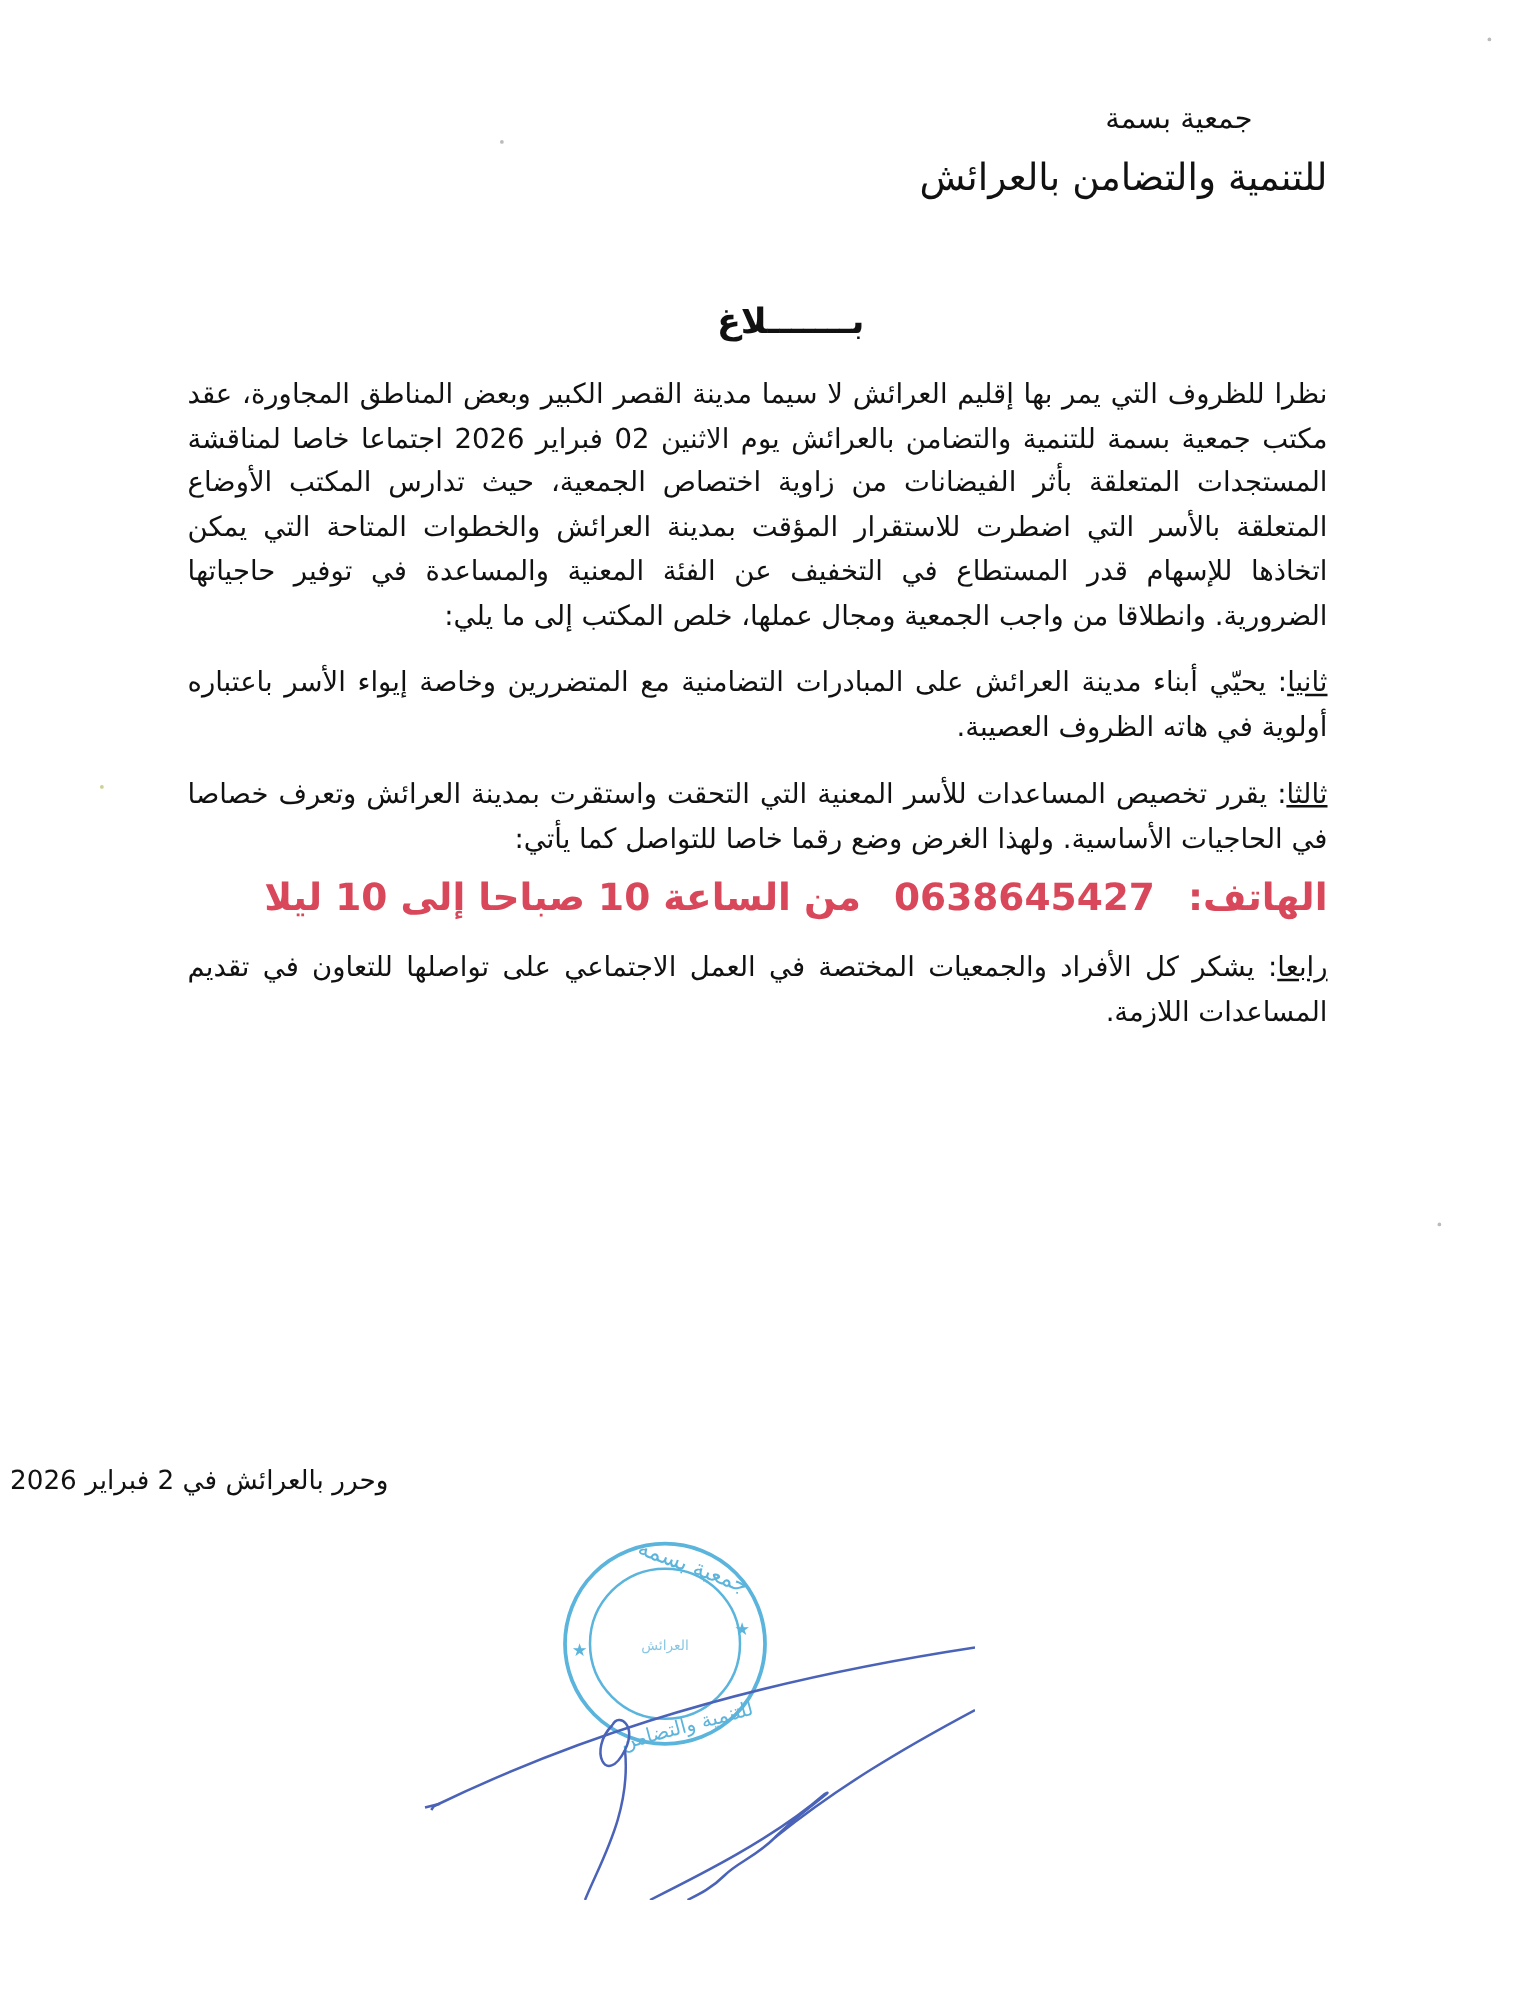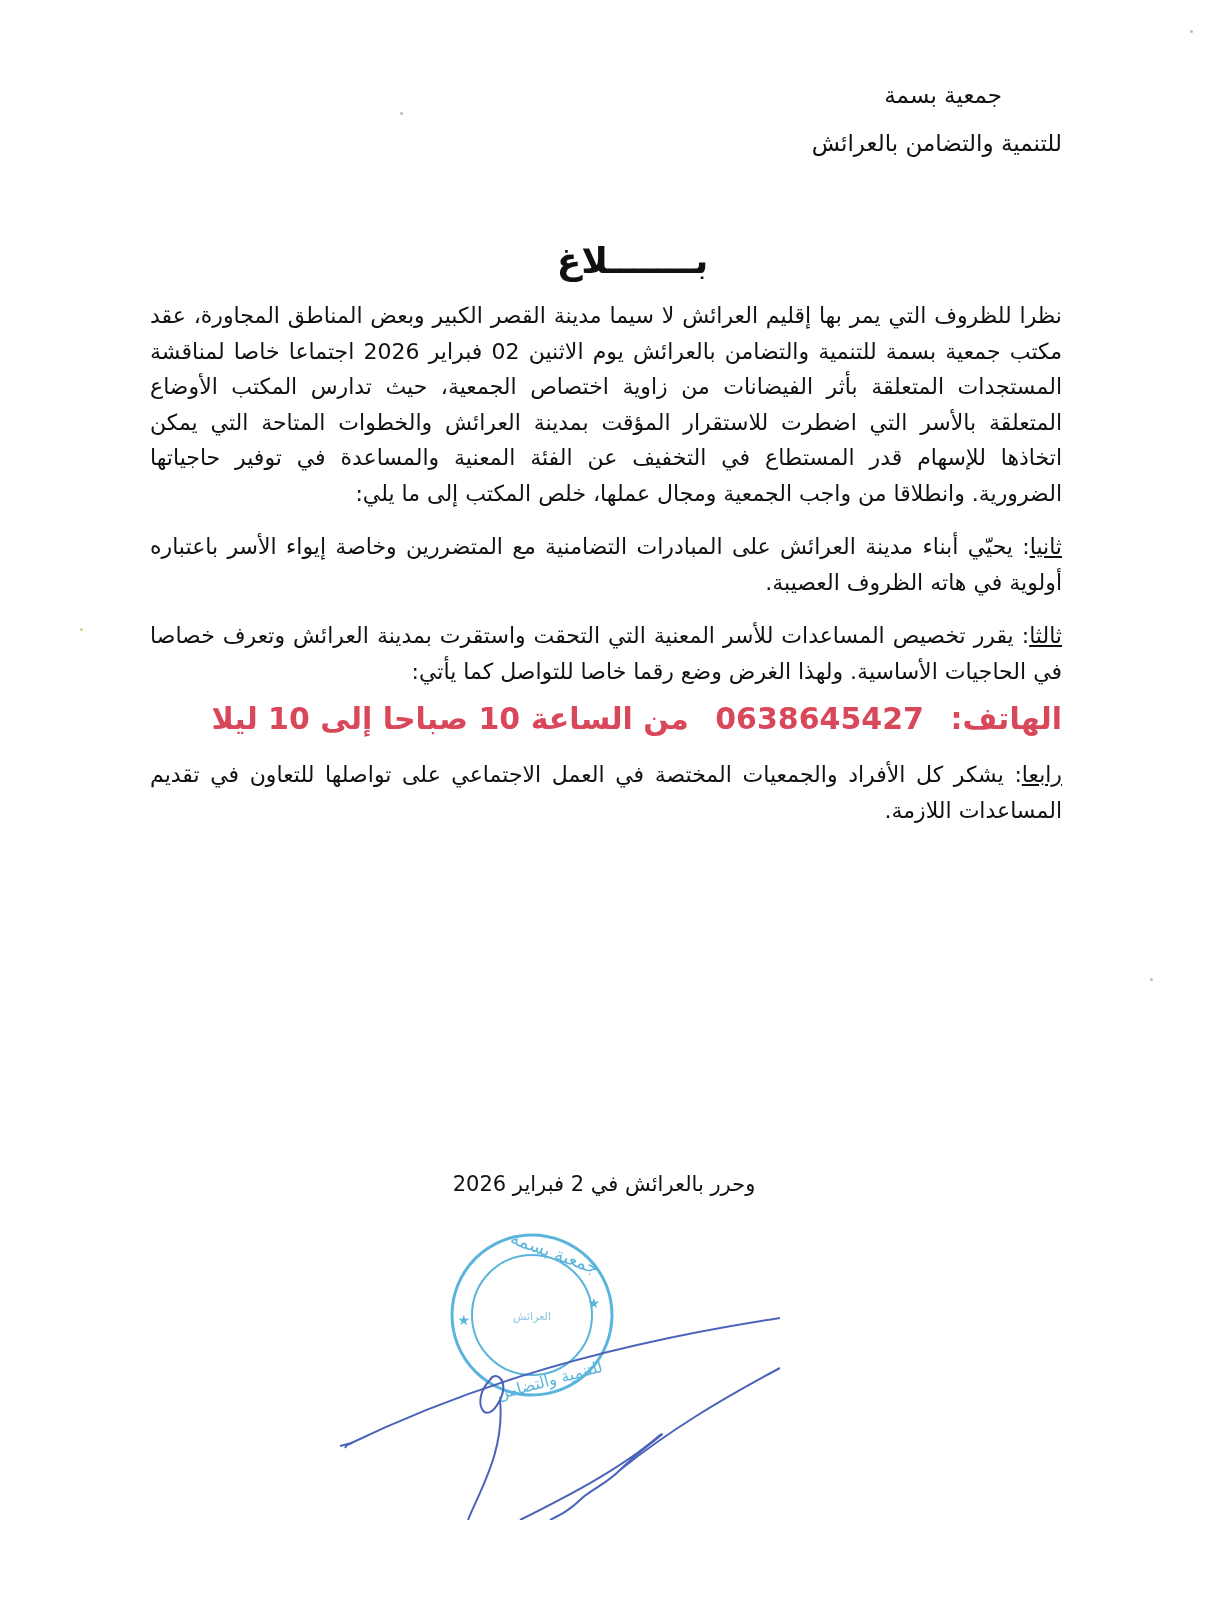--- a/index.html
+++ b/index.html
@@ -4,41 +4,41 @@
   <style>
     html, body { margin: 0; padding: 0; background: #ffffff; }
     body { width: 1220px; height: 1609px; position: relative; overflow: hidden; }
     .page {
       position: absolute; left: 0; top: 0; width: 1220px; height: 1549px;
       background: #ffffff; color: #111111;
       font-family: "DejaVu Sans", "Liberation Sans", sans-serif;
     }
     .header { position: absolute; right: 158px; top: 80px; text-align: right; }
     .header .org { font-size: 23px; line-height: 30px; margin-right: 60px; margin-bottom: 18px; }
-    .header .org2 { font-size: 23px; line-height: 30px; }
+    .header .org2 { font-size: 30px; line-height: 30px; }
     .title {
       position: absolute; left: 0; right: 0; top: 240px; text-align: center;
-      font-size: 36px; font-weight: bold; letter-spacing: 2px; padding-left: 45px;
+      font-size: 28px; font-weight: bold; letter-spacing: 2px; padding-left: 45px;
     }
     .body {
       position: absolute; right: 158px; left: 150px; top: 298px;
       font-size: 22px; line-height: 35.5px; text-align: justify; text-align-last: right;
     }
     .body p { margin: 0; }
     .intro { margin-bottom: 18px !important; }
     .item { margin-bottom: 18px !important; }
     .item .label { text-decoration: underline; }
     .phone {
       text-align: center; color: #d9475a; font-weight: bold; font-size: 30px;
       margin: 10px 0 18px 0 !important; line-height: 40px;
     }
     .phone .num { margin: 0 16px; }
     .closing {
-      position: absolute; left: 0; right: 0; top: 1172px; text-align: center;
-      font-size: 21px; padding-left: 4px;
+      position: absolute; left: 0; right: 0; top: 1172px; text-align: left;
+      font-size: 21px; padding-left: 16px;
     }
     .closing span { display: inline-block; transform: translateX(-8px); }
     .stamp { position: absolute; left: 320px; top: 1200px; width: 460px; height: 320px; }
     .dot { position: absolute; width: 3px; height: 3px; background: #bbb; border-radius: 50%; }
   </style>
 </head>
 <body>
 
 <div class="page">
 

